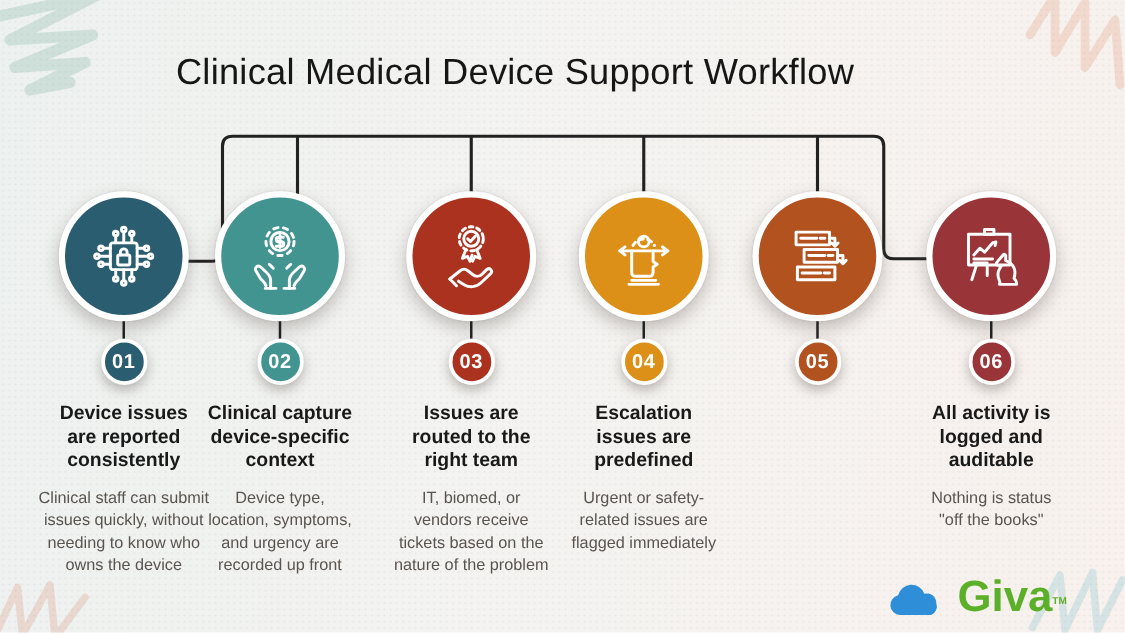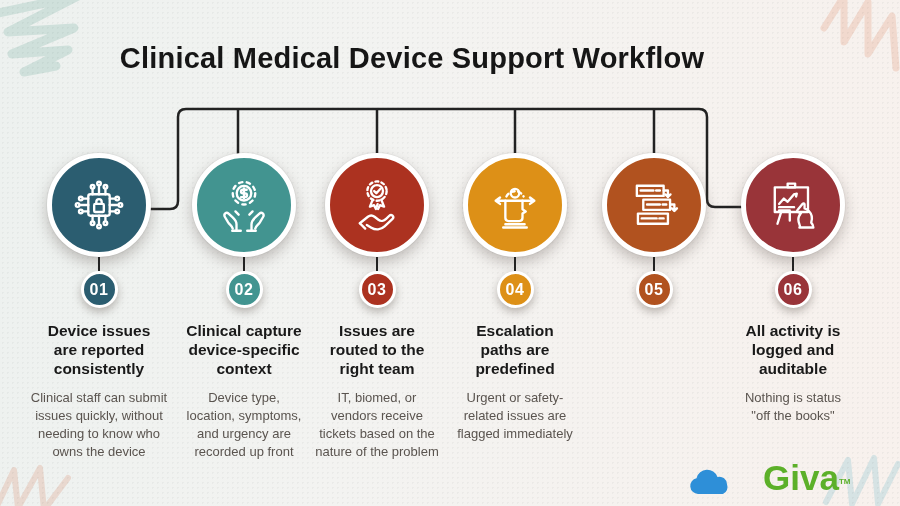--- a/index.html
+++ b/index.html
@@ -12,21 +12,21 @@
   }
   .dots {
     position:absolute; inset:0; pointer-events:none;
     background-image:radial-gradient(rgba(60,70,70,0.05) 1px, transparent 1px);
     background-size:5px 5px;
   }
   .deco { position:absolute; pointer-events:none; }
 
   .title {
     position:absolute; top:42px; left:0; width:824px; text-align:center;
-    font-size:29px; font-weight:700; color:#161616; letter-spacing:0.2px;
+    font-size:29px; font-weight:400; color:#161616; letter-spacing:0.2px;
   }
 
   .connector-svg { position:absolute; inset:0; z-index:1; }
 
   .step-col { position:absolute; top:153px; width:156px; text-align:center; z-index:2; }
   .big-circle {
     width:104px; height:104px; border-radius:50%; border:5px solid #ffffff;
     margin:0 auto; display:flex; align-items:center; justify-content:center;
     box-shadow:0 6px 14px rgba(95,84,78,0.35), 0 0 0 1px rgba(0,0,0,0.04);
   }
@@ -39,21 +39,21 @@
   }
   .step-heading {
     margin-top:13px; font-size:15.5px; font-weight:800; line-height:1.23;
     color:#191919; white-space:pre-line;
   }
   .step-desc {
     margin-top:11px; font-size:13px; line-height:1.38; color:#5a544f;
     white-space:pre-line;
   }
 
-  .logo { position:absolute; left:686px; top:460px; display:flex; align-items:flex-end; z-index:2;gap:19px; }
+  .logo { position:absolute; left:708px; top:460px; display:flex; align-items:center; z-index:2; }
   .logo-text { font-size:35px; font-weight:800; line-height:36px; margin-left:6px; }
   .logo-tm { font-size:8px; font-weight:700; vertical-align:6px; }
 
   .icon-svg { width:60px; height:60px; display:block; }
 </style>
 </head>
 <body>
 
 <div class="canvas">
 
@@ -114,21 +114,21 @@
       </div>
     <div class="step-heading">Device issues
 are reported
 consistently</div>
     <div class="step-desc">Clinical staff can submit
 issues quickly, without
 needing to know who
 owns the device</div>
   </div>
 
-  <div class="step-col" style="left:166px">
+  <div class="step-col" style="left:146px">
     <div class="big-circle" style="background: rgb(66, 148, 144);">
       <svg class="icon-svg" viewBox="0 0 56 56" fill="none" stroke="#ffffff" stroke-width="2.2" stroke-linecap="round">
         <circle cx="28" cy="17" r="10.5" stroke-dasharray="3.2 4.2"></circle>
         <circle cx="28" cy="17" r="6.8"></circle>
         <path d="M28 12.5 v9 M30.5 13.8 h-3.6 a1.7 1.7 0 0 0 0 3.4 h2.2 a1.7 1.7 0 0 1 0 3.4 h-3.8"></path>
         <path d="M21 52 v-6 c0-3 -1.5-4.5 -3.8-6.6 l-3.6-3.4 c-2.2-2 -5 0.6 -3.4 3.2 l3 5 c1.4 2.2 3.4 3 4.3 5.8"></path>
         <path d="M35 52 v-6 c0-3 1.5-4.5 3.8-6.6 l3.6-3.4 c2.2-2 5 0.6 3.4 3.2 l-3 5 c-1.4 2.2 -3.4 3 -4.3 5.8"></path>
         <path d="M17 52 h8 M31 52 h8"></path>
         <path d="M20 34 l3 3 M36 34 l-3 3"></path>
       </svg>
@@ -179,21 +179,21 @@
         <path d="M10 24 h36 M10 24 l4 -3 M10 24 l4 3 M46 24 l-4 -3 M46 24 l-4 3"></path>
         <path d="M19 24 v16 q0 3 3 3 h10 q3 0 3 -3 v-4 l3 -2 l-3 -2 v-8"></path>
         <path d="M19 46 h18 M17 49 h22"></path>
       </svg>
     </div>
     <div class="stub"></div>
     <div class="badge" style="background: rgb(221, 144, 23);">
         <span>04</span>
       </div>
     <div class="step-heading">Escalation
-paths are
+issues are
 predefined</div>
     <div class="step-desc">Urgent or safety-
 related issues are
 flagged immediately</div>
   </div>
 
   <div class="step-col" style="left:576px">
     <div class="big-circle" style="background: rgb(177, 82, 31);">
       <svg class="icon-svg" viewBox="0 0 56 56" fill="none" stroke="#ffffff" stroke-width="2.2" stroke-linecap="round" stroke-linejoin="round">
         <rect x="12" y="10" width="25" height="9.5"></rect>

